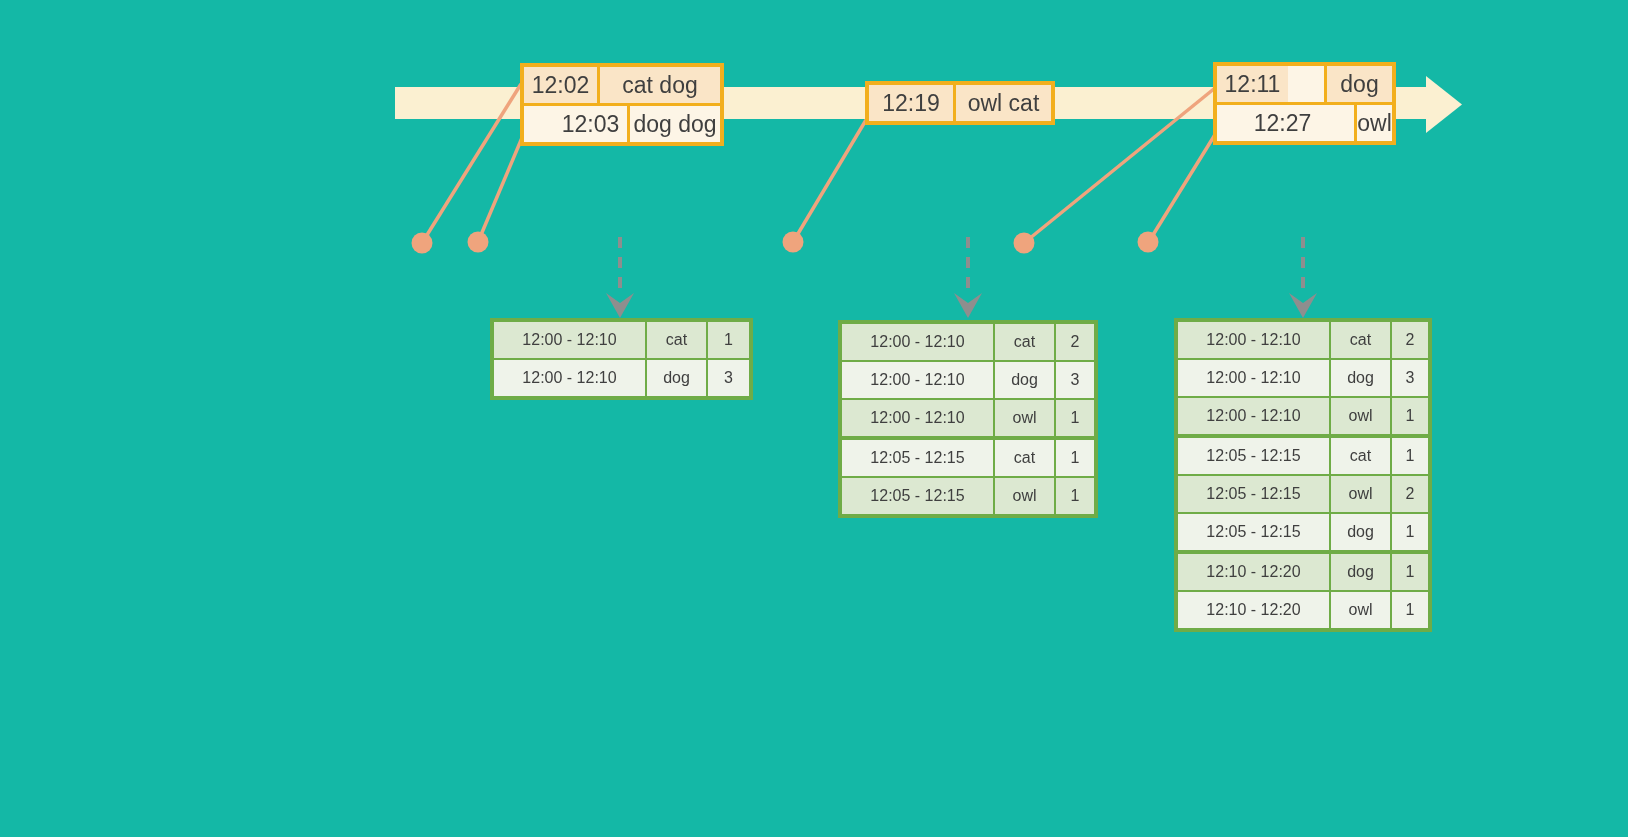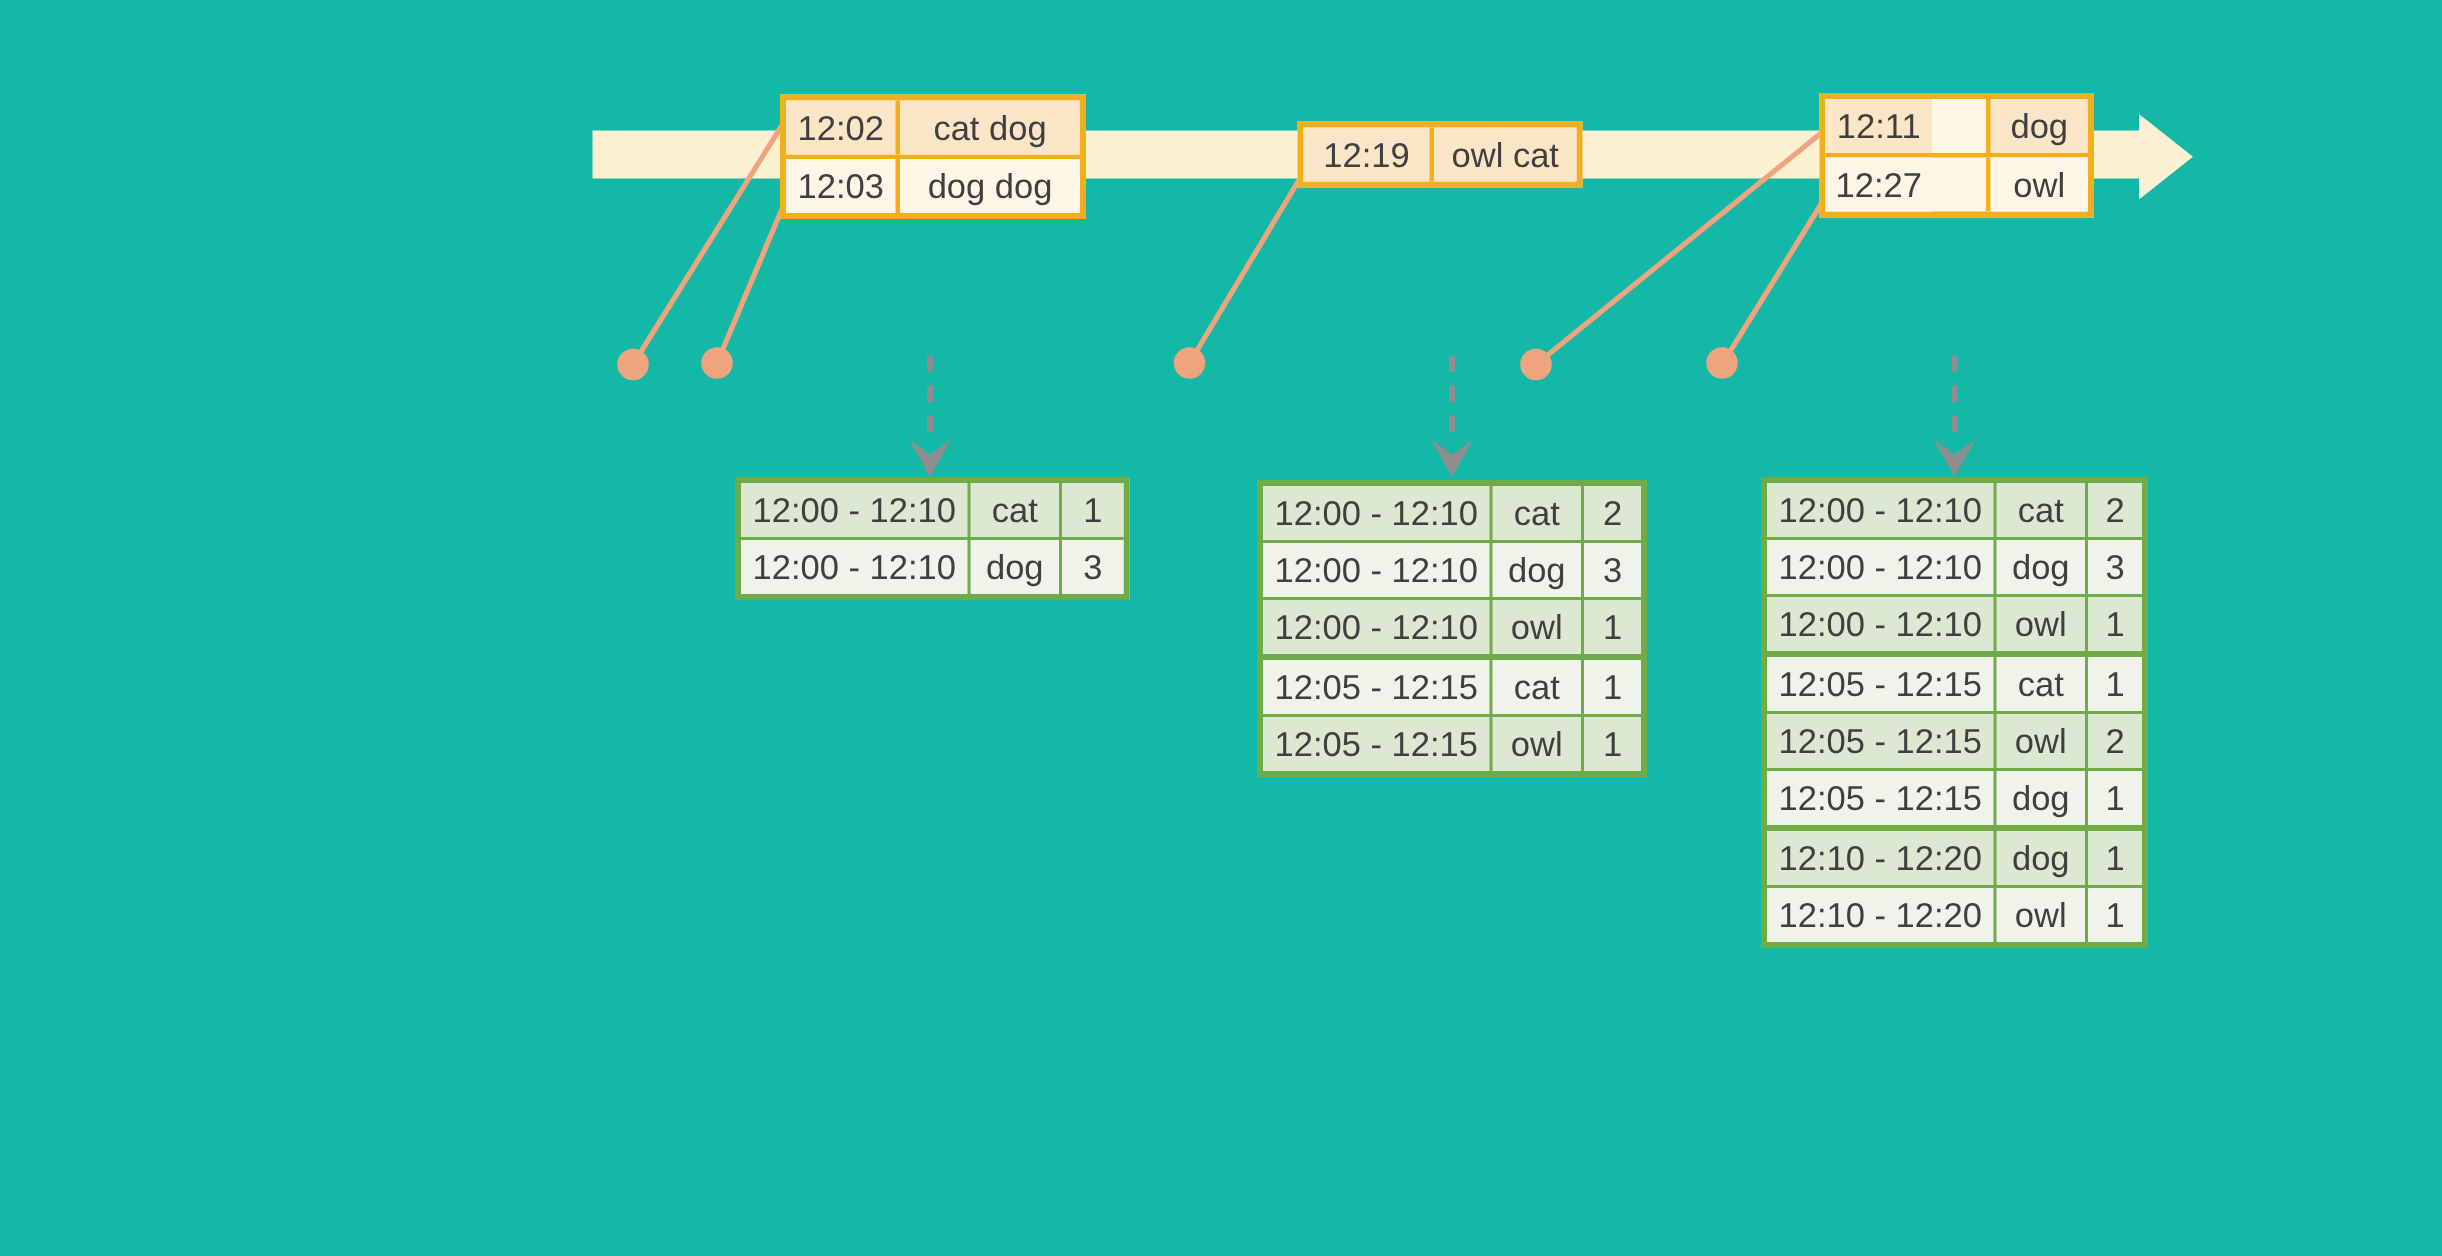--- a/index.html
+++ b/index.html
@@ -50,21 +50,21 @@
   .etable {
     position: absolute;
     z-index: 3;
     border: 4px solid #F2AF1D;
     box-sizing: border-box;
     background: #FDF5E6;
   }
   .etable .row {
     display: grid;
   }
-  .etable .row + .row { border-top: 3px solid #F2AF1D; }
+  .etable .row + .row { border-top: 3px solid #F2AF1D; padding-left: 30px; }
   .etable .cell {
     height: 36px;
     display: flex;
     align-items: center;
     justify-content: center;
     font-size: 23px;
     color: #3F3F3F;
   }
   .etable .cell.word { border-left: 3px solid #F2AF1D; }
   .etable .row:nth-child(odd) .cell { background: #FAE5C7; }
@@ -88,21 +88,21 @@
     display: grid;
     grid-template-columns: 151px 61px 1fr;
   }
   .rtable .row + .row { border-top: 2px solid #6FAC47; }
   .rtable .row.group-start { border-top: 4px solid #6FAC47; }
   .rtable .cell {
     height: 36px;
     display: flex;
     align-items: center;
     justify-content: center;
-    font-size: 23px;
+    font-size: 16px;
     color: #3F3F3F;
   }
   .rtable .cell.word,
   .rtable .cell.count { border-left: 2.5px solid #6FAC47; text-align: right; }
   .rtable .row:nth-child(odd) .cell  { background: #DCE8D1; }
   .rtable .row:nth-child(even) .cell { background: #EFF3EA; }
   #rtable1 { left: 490px;  top: 318px; width: 263px; }
   #rtable2 { left: 838px;  top: 320px; width: 260px; }
   #rtable3 { left: 1174px; top: 318px; width: 258px; }
 </style>

